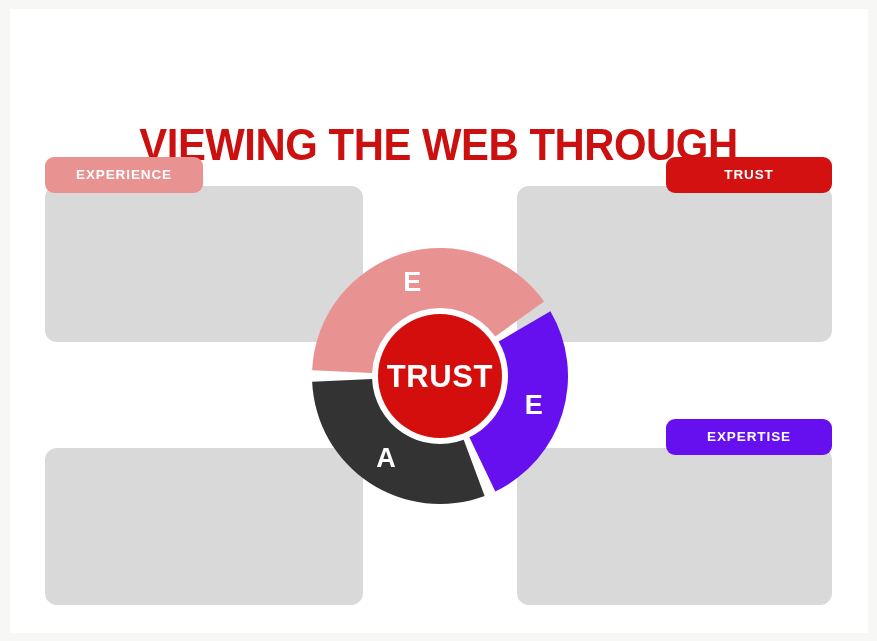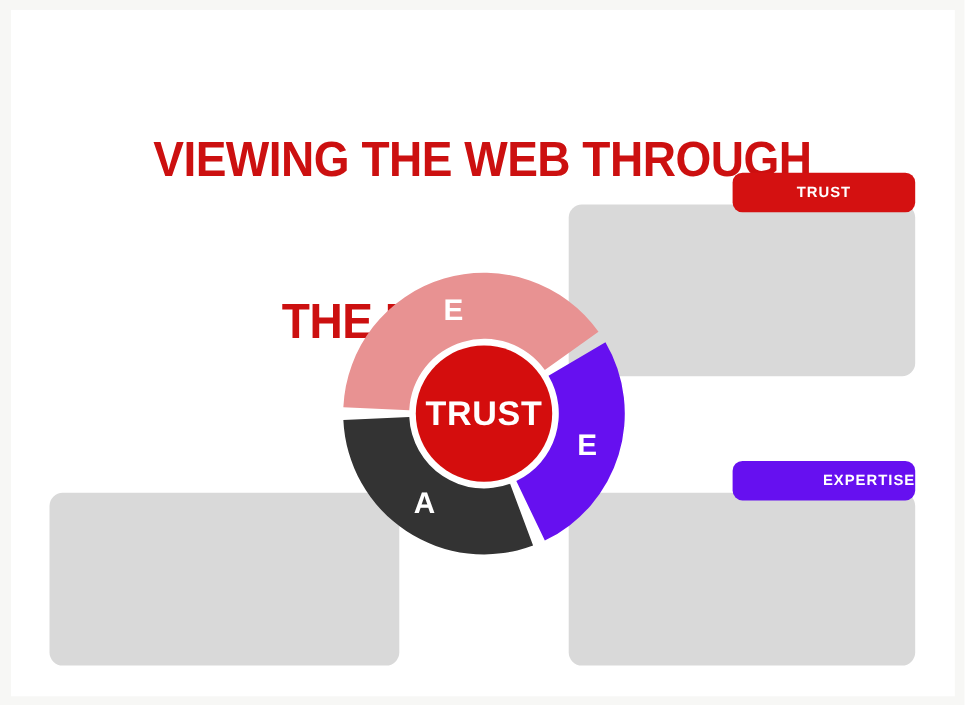--- a/index.html
+++ b/index.html
@@ -95,21 +95,21 @@
   #card-trust .card-tab        { right: 0;  width: 166px; background: #d41111; }
   #card-trust .card-body       { left: 0;   width: 315px; height: 156px; }
   #card-trust .card-text       { left: 34px; top: 58px; }
 
   #card-authority         { left: 45px;  top: 419px; width: 318px; height: 186px; }
   #card-authority .card-tab    { left: 0;   width: 158px; background: #333333; }
   #card-authority .card-body   { left: 0;   width: 318px; height: 157px; }
   #card-authority .card-text   { left: 24px; top: 59px; }
 
   #card-expertise         { left: 517px; top: 419px; width: 315px; height: 186px; }
-  #card-expertise .card-tab    { right: 0;  width: 166px; background: #6610f0; text-align: right; }
+  #card-expertise .card-tab    { right: 0;  width: 166px; background: #6610f0; }
   #card-expertise .card-body   { left: 0;   width: 315px; height: 157px; }
   #card-expertise .card-text   { left: 34px; top: 58px; }
 
   
   #donut-wrap {
     position: absolute;
     left: 307px;
     top: 243px;
     width: 266px;
     height: 266px;
@@ -133,20 +133,28 @@
 <body>
 
 <div id="stage">
   <div id="canvas"></div>
 
   <div id="title">
     <span class="tline">VIEWING THE WEB THROUGH</span>
     <span class="tline">THE E-E-A-T LENS</span>
   </div>
 
+  <div class="card" id="card-experience">
+    <div class="card-body"></div>
+    <div class="card-tab">EXPERIENCE</div>
+    <div class="card-text">Experience emphasizes user experience,
+including your website's speed, visual
+appeal, navigation, accessibility,
+and mobile-friendliness.</div>
+  </div>
 
   <div class="card" id="card-trust">
     <div class="card-body"></div>
     <div class="card-tab">TRUST</div>
     <div class="card-text">Trustworthiness refers to the content
 author's credibility, including data
 accuracy, frequently updated content,
 accurate contact information,
 and website transparency.</div>
   </div>

